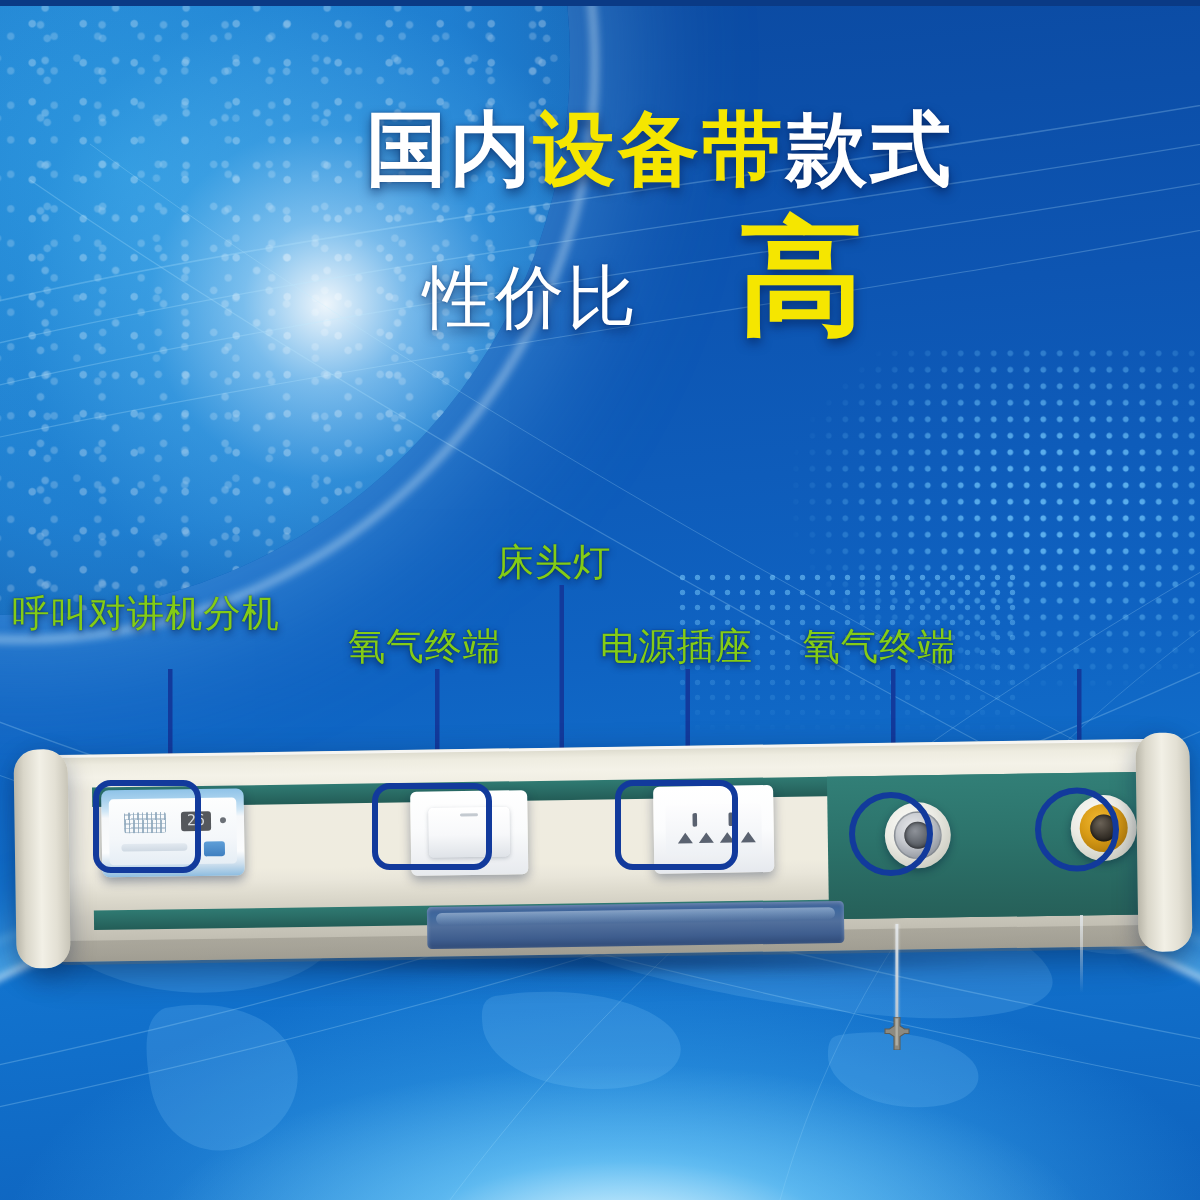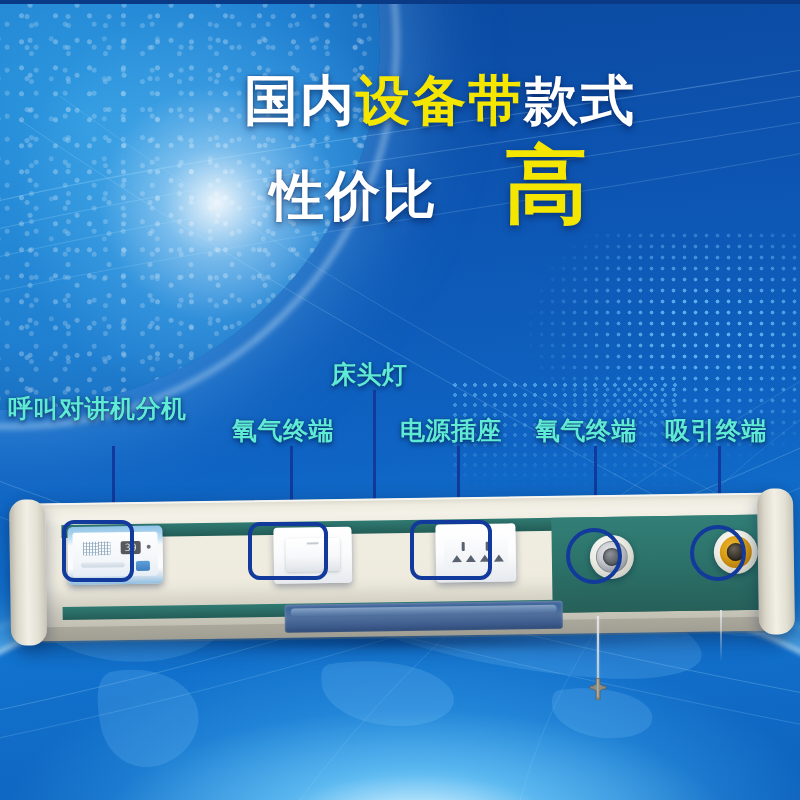--- a/index.html
+++ b/index.html
@@ -141,29 +141,29 @@
     line-height: 1.0;
   }
   .hl-white {
     color: #ffffff;
     text-shadow: 0 3px 7px rgba(0,20,70,0.58), 0 0 2px rgba(0,30,90,0.5);
   }
   .hl-yellow {
     color: #f5e600;
     text-shadow: 0 3px 7px rgba(0,20,70,0.55);
   }
-  .hl-mid { font-size: 54px; font-weight: bold; letter-spacing: 2px; vertical-align: baseline; }
+  .hl-mid { font-size: 46px; font-weight: normal; letter-spacing: 2px; vertical-align: baseline; }
   .hl-big { font-size: 84px; font-weight: bold; letter-spacing: 2px; vertical-align: baseline; margin-left: 66px; }
 
   
   .callout-label {
     position: absolute;
-    color: #5eead4;
+    color: #84cc16;
     font-size: 25px;
-    font-weight: bold;
+    font-weight: normal;
     letter-spacing: 0.5px;
     white-space: nowrap;
     text-shadow: 0 2px 5px rgba(0,25,75,0.75), 0 0 1px rgba(0,35,95,0.9);
   }
 
   
   .lead-line {
     position: absolute;
     width: 3px;
     background: #123a9c;
@@ -481,42 +481,41 @@
   <div class="headline">
     <div class="hl-line1"><span class="hl-white">国内</span><span class="hl-yellow">设备带</span><span class="hl-white">款式</span></div>
     <div class="hl-line2"><span class="hl-white hl-mid">性价比</span><span class="hl-yellow hl-big">高</span></div>
   </div>
 
   <div class="callout-label" style="left:8px; top:392px;">呼叫对讲机分机</div>
   <div class="callout-label" style="left:232px; top:414px;">氧气终端</div>
   <div class="callout-label" style="left:331px; top:358px;">床头灯</div>
   <div class="callout-label" style="left:400px; top:414px;">电源插座</div>
   <div class="callout-label" style="left:535px; top:414px;">氧气终端</div>
-  <div class="callout-label" style="left:665px; top:414px;">吸引终端</div>
 
   <div class="lead-line" style="left:112px; top:446px; height:72px;"></div>
   <div class="lead-line" style="left:290px; top:446px; height:74px;"></div>
   <div class="lead-line" style="left:373px; top:390px; height:214px;"></div>
   <div class="lead-line" style="left:457px; top:446px; height:73px;"></div>
   <div class="lead-line" style="left:594px; top:446px; height:84px;"></div>
   <div class="lead-line" style="left:718px; top:446px; height:82px;"></div>
 
   <div class="panel-shadow"></div>
 
   <div class="panel-wrap">
     <div class="panel-body"></div>
     <div class="stripe stripe-top"></div>
     <div class="stripe stripe-bot"></div>
     <div class="teal-block"></div>
     <div class="panel-bottom-lip"></div>
 
     <div class="intercom">
       <div class="ic-face">
         <div class="ic-speaker"></div>
-        <div class="ic-display">39</div>
+        <div class="ic-display">26</div>
         <div class="ic-led"></div>
         <div class="ic-slot"></div>
         <div class="ic-button"></div>
       </div>
     </div>
 
     <div class="switch-plate">
       <div class="switch-rocker">
         <div class="switch-notch"></div>
       </div>

